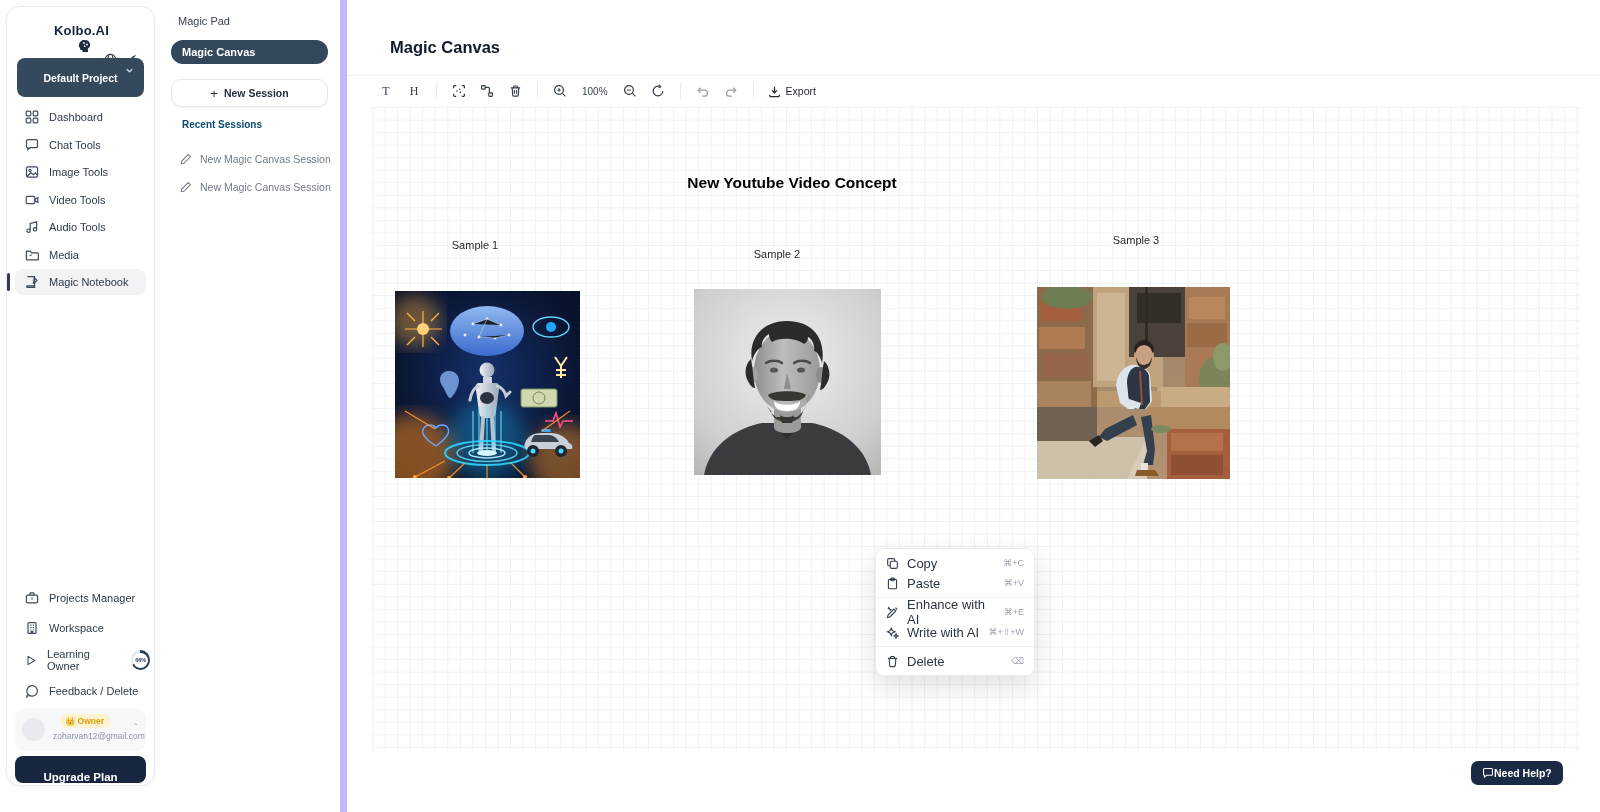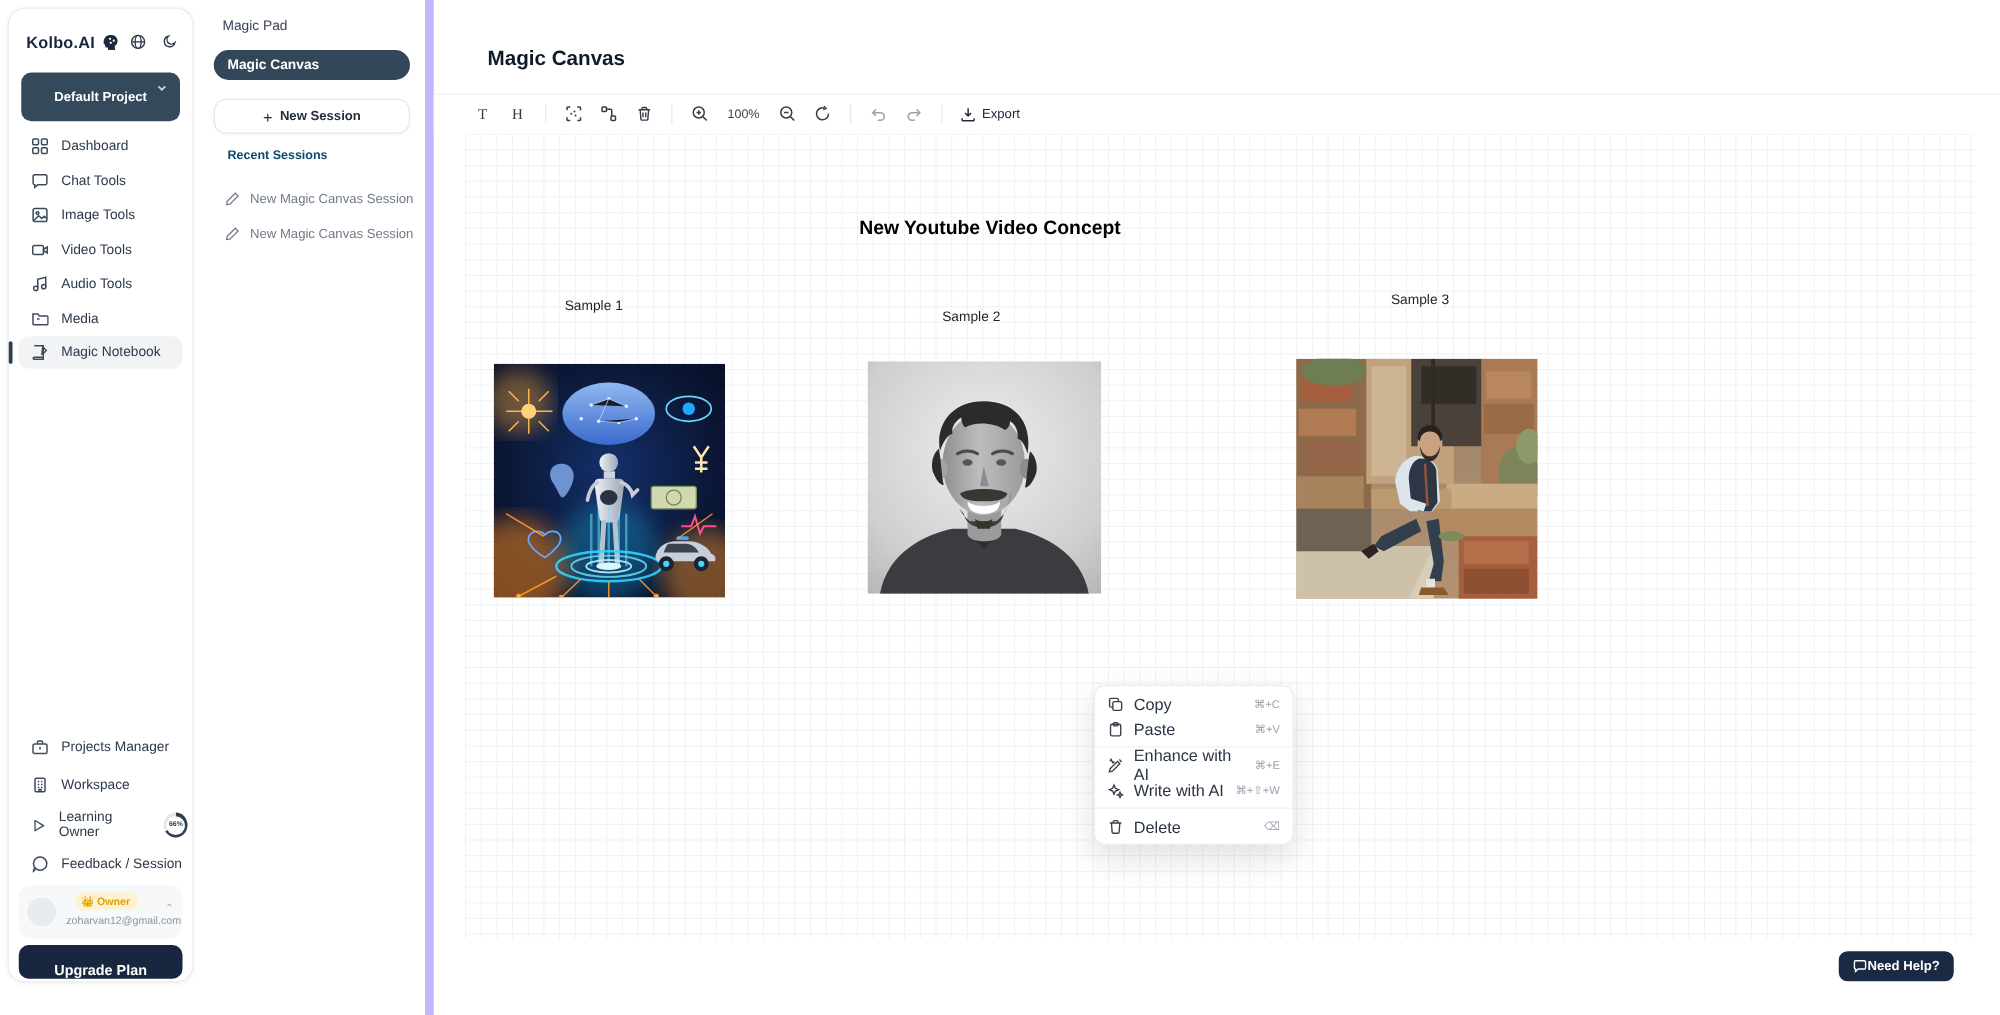--- a/index.html
+++ b/index.html
@@ -2,21 +2,21 @@
 <html><head>
 <meta charset="utf-8">
 <style>
   * { margin:0; padding:0; box-sizing:border-box; }
   html,body { width:1600px; height:812px; background:#ffffff; font-family:"Liberation Sans",sans-serif; overflow:hidden; }
   svg { display:block; }
 
   
   .sidebar { position:absolute; left:6px; top:6px; width:149px; height:780px; background:#fff;
              border:1px solid #e9ecef; border-radius:14px; box-shadow:0 1px 4px rgba(16,24,40,.05); }
-  .logo-row { position:absolute; left:14px; right:12px; top:16px; height:20px; display:flex; align-items:center; }
+  .logo-row { position:absolute; left:14px; right:12px; top:16px; height:20px; display:flex; align-items:center;flex-direction:column; }
   .logo-text { font-size:13px; font-weight:800; color:#16263c; letter-spacing:.2px; }
   .logo-brain { margin-left:4px; }
   .logo-actions { margin-left:auto; display:flex; align-items:center; gap:13px; color:#2b3a4e; }
   .icon-btn { cursor:pointer; display:flex; align-items:center; }
 
   .project-btn { position:absolute; left:10px; right:10px; top:51px; height:39px; background:#35495c; border-radius:8px;
                  display:flex; align-items:center; justify-content:center; gap:14px; color:#fff; font-size:10.5px; font-weight:600; }
   .project-btn svg { position:absolute; right:10px; top:8px; }
 
   .nav-item { position:absolute; left:8px; right:8px; height:26px; display:flex; align-items:center; gap:10px;
@@ -195,21 +195,21 @@
       </svg>
     <span>Learning Owner</span>
     <span class="ring">
         <span class="ring-inner">66%</span>
       </span>
   </div>
   <div class="foot-item" style="top:672px">
     <svg class="nicon" width="14" height="14" viewBox="0 0 14 14" fill="none" stroke="#3c4a5c" stroke-width="1.2">
         <path d="M12.4 6.8A5.3 5.3 0 1 1 7 1.6a5.3 5.3 0 0 1 5.4 5.2zM3.2 11.6 1.8 13l.5-2.3"></path>
       </svg>
-    <span>Feedback / Session</span>
+    <span>Feedback / Delete</span>
   </div>
 
   <div class="user-card">
     <span class="avatar"></span>
     <span class="owner-badge">
       <span>👑</span>
       <span>Owner</span>
     </span>
     <span class="user-email">zoharvan12@gmail.com</span>
     <span class="user-caret">⌃</span>

